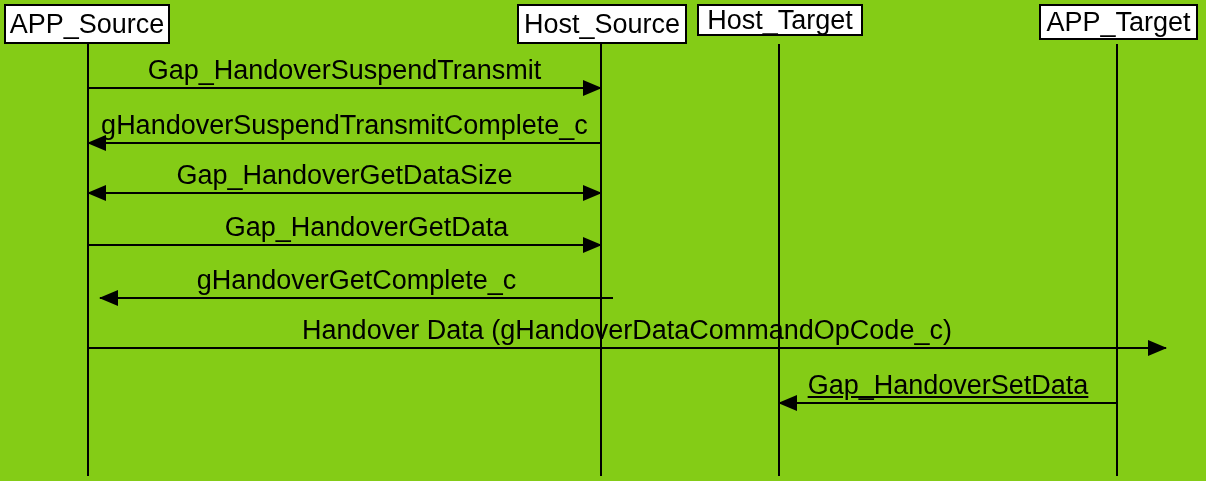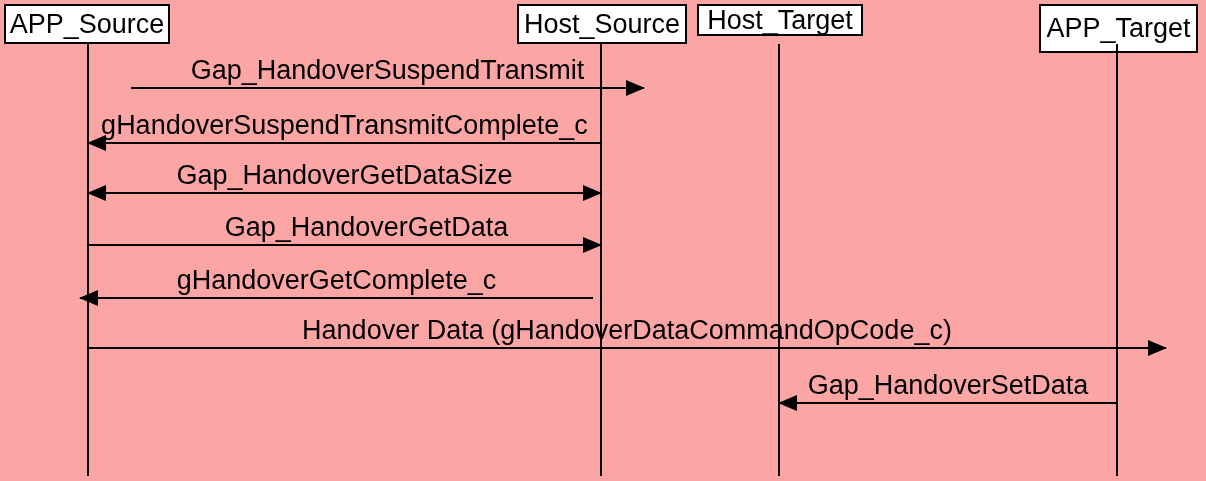--- a/index.html
+++ b/index.html
@@ -69,66 +69,66 @@
     width: 0;
     height: 0;
     border-top: 8px solid transparent;
     border-bottom: 8px solid transparent;
     border-right: 19px solid #000000;
   }
 </style>
 </head>
 <body>
 
-<div id="diagram" style="background: #fca5a5;">
+<div id="diagram" style="background: #84cc16;">
     <div class="actor-box" style="left: 4px; top: 4px; width: 166px; height: 40px; border-color: rgb(0, 0, 0); color: rgb(0, 0, 0);">
       <span>APP_Source</span>
     </div>
     <div class="lifeline" style="left: 87px; top: 44px; height: 432px; background: rgb(0, 0, 0);"></div>
     <div class="actor-box" style="left: 517px; top: 4px; width: 170px; height: 40px; border-color: rgb(0, 0, 0); color: rgb(0, 0, 0);">
       <span>Host_Source</span>
     </div>
     <div class="lifeline" style="left: 600px; top: 44px; height: 432px; background: rgb(0, 0, 0);"></div>
     <div class="actor-box" style="left: 697px; top: 4px; width: 166px; height: 32px; border-color: rgb(0, 0, 0); color: rgb(0, 0, 0);">
       <span>Host_Target</span>
     </div>
     <div class="lifeline" style="left: 778px; top: 44px; height: 432px; background: rgb(0, 0, 0);"></div>
-    <div class="actor-box" style="left: 1039px; top: 4px; width: 159px; height: 49px; border-color: rgb(0, 0, 0); color: rgb(0, 0, 0);">
+    <div class="actor-box" style="left: 1039px; top: 4px; width: 159px; height: 36px; border-color: rgb(0, 0, 0); color: rgb(0, 0, 0);">
       <span>APP_Target</span>
     </div>
     <div class="lifeline" style="left: 1116px; top: 44px; height: 432px; background: rgb(0, 0, 0);"></div>
-    <div class="message" style="left: 88px; top: 51px; width: 513px; margin-left: 43px;">
+    <div class="message" style="left: 88px; top: 51px; width: 513px;">
       <div class="msg-label" style="color: rgb(0, 0, 0);">Gap_HandoverSuspendTransmit</div>
       <div class="msg-line" style="background: rgb(0, 0, 0);"></div>
       <div class="arrow-right"></div>
     </div>
     <div class="message" style="left: 88px; top: 106px; width: 513px;">
       <div class="msg-label" style="color: rgb(0, 0, 0);">gHandoverSuspendTransmitComplete_c</div>
       <div class="msg-line" style="background: rgb(0, 0, 0);"></div>
       <div class="arrow-left"></div>
     </div>
     <div class="message" style="left: 88px; top: 156px; width: 513px;">
       <div class="msg-label" style="color: rgb(0, 0, 0);">Gap_HandoverGetDataSize</div>
       <div class="msg-line" style="background: rgb(0, 0, 0);"></div>
       <div class="arrow-left"></div>
       <div class="arrow-right"></div>
     </div>
     <div class="message" style="left: 88px; top: 208px; width: 513px;">
       <div class="msg-label" style="color: rgb(0, 0, 0); margin-left: 44px;">Gap_HandoverGetData</div>
       <div class="msg-line" style="background: rgb(0, 0, 0);"></div>
       <div class="arrow-right"></div>
     </div>
-    <div class="message" style="left: 80px; top: 261px; width: 513px;">
+    <div class="message" style="left: 100px; top: 261px; width: 513px;">
       <div class="msg-label" style="color: rgb(0, 0, 0);">gHandoverGetComplete_c</div>
       <div class="msg-line" style="background: rgb(0, 0, 0);"></div>
       <div class="arrow-left"></div>
     </div>
     <div class="message" style="left: 88px; top: 311px; width: 1078px;">
       <div class="msg-label" style="color: rgb(0, 0, 0);">Handover Data (gHandoverDataCommandOpCode_c)</div>
       <div class="msg-line" style="background: rgb(0, 0, 0);"></div>
       <div class="arrow-right"></div>
     </div>
     <div class="message" style="left: 779px; top: 366px; width: 338px;">
-      <div class="msg-label" style="color: rgb(0, 0, 0);">Gap_HandoverSetData</div>
+      <div class="msg-label" style="color: rgb(0, 0, 0); text-decoration: underline;">Gap_HandoverSetData</div>
       <div class="msg-line" style="background: rgb(0, 0, 0);"></div>
       <div class="arrow-left"></div>
     </div>
   </div>
 
 </body></html>

